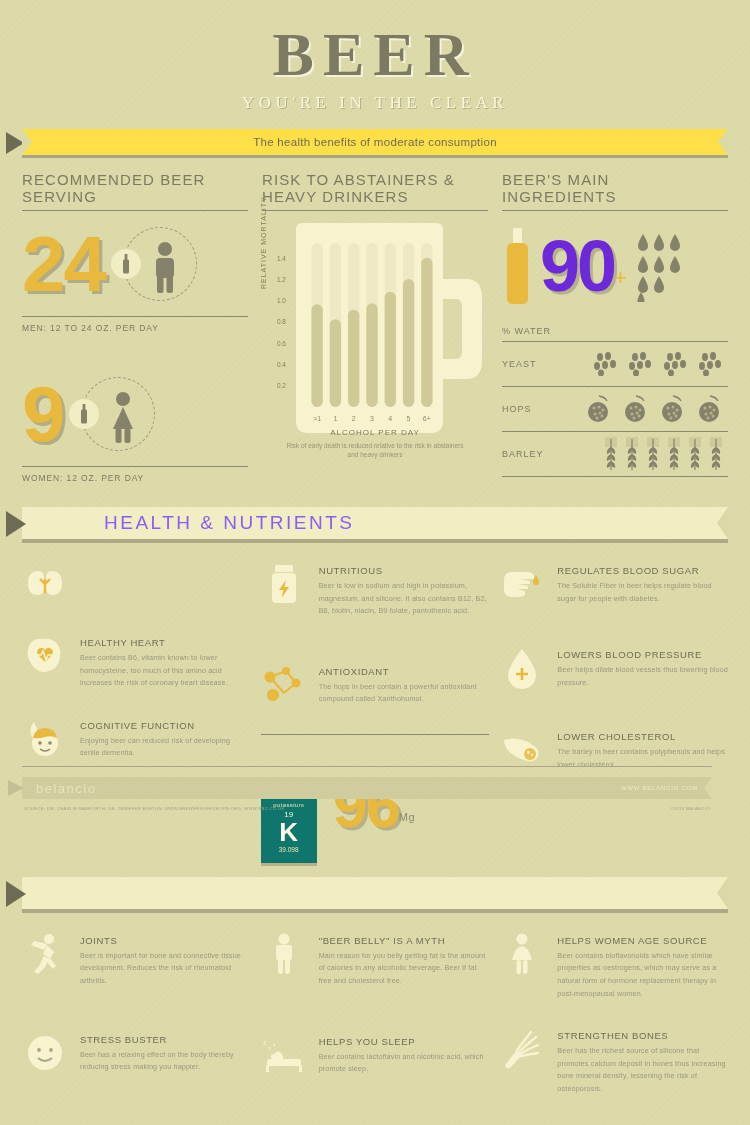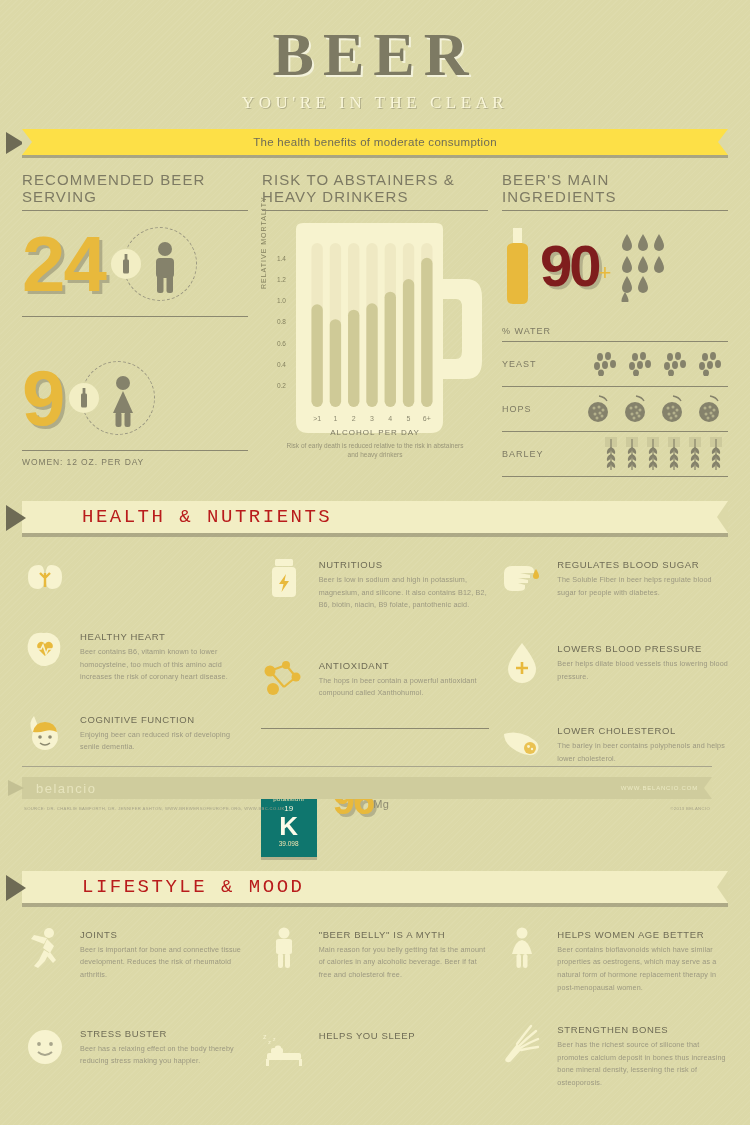--- a/index.html
+++ b/index.html
@@ -82,25 +82,25 @@
     border-bottom: 13px solid transparent;
     border-left: 20px solid #6e6b55;
   }
   .section-ribbon .notch-r {
     position: absolute; right: 0; top: 0; width: 0; height: 0;
     border-top: 16px solid transparent;
     border-bottom: 16px solid transparent;
     border-right: 11px solid #dcd9a8;
   }
   .section-title {
-    font-family: Liberation Mono, monospace;
+    font-family: Liberation Sans, sans-serif;
     font-size: 19px;
     letter-spacing: 2.5px;
-    color: #b91c1c;
-    margin-left: 60px;
+    color: #8b5cf6;
+    margin-left: 82px;
   }
 
   
   .top-zone { display: flex; padding: 16px 22px 0 22px; gap: 14px; }
   .col { flex: 1; position: relative; }
   .col-head {
     font-size: 15px;
     letter-spacing: 1.1px;
     color: #7d7a63;
     padding-bottom: 5px;
@@ -160,21 +160,21 @@
   }
   .chart-foot .t1 { font-size: 8px; letter-spacing: 1px; color: #7d7a63; }
   .chart-foot .t2 {
     font-size: 6.5px; color: #989578; line-height: 1.5; margin-top: 4px;
     padding: 0 22px;
   }
 
   
   .ing-hero { display: flex; align-items: center; height: 110px; gap: 8px; }
   .ing-num {
-    font-size: 58px; font-weight: bold; color: #7f1d1d;
+    font-size: 72px; font-weight: bold; color: #6d28d9;
     text-shadow: 3px 3px 0 rgba(120,118,95,0.4);
     line-height: 1; letter-spacing: -3px;
   }
   .ing-sup { font-size: 22px; color: #e8b93c; vertical-align: super; }
   .ing-row {
     display: flex; align-items: center;
     height: 44px;
   }
   .ing-name {
     font-size: 9px; letter-spacing: 1px; color: #7d7a63;
@@ -212,21 +212,21 @@
     color: #f7f3d4; text-align: center;
     box-shadow: 0 3px 0 rgba(120,118,95,0.4);
     padding-top: 5px;
     margin-top: 48px;
   }
   .el-name { font-size: 6px; letter-spacing: 0.4px; color: #f2e4b0;}
   .el-no { font-size: 8px; margin-top: 2px; color: #fbf6dc;}
   .el-sym { font-size: 26px; font-weight: bold; line-height: 1.05; color: #fdfbe9;}
   .el-mass { font-size: 6.5px; color: #f2e4b0; }
   .el-big {
-    font-size: 40px; font-weight: bold; color: #e8b93c;
+    font-size: 63px; font-weight: bold; color: #e8b93c;
     text-shadow: 3px 3px 0 rgba(120,118,95,0.4);
     line-height: 1; letter-spacing: -2px;
   }
   .el-unit { font-size: 11px; color: #8d8a70; vertical-align: super; letter-spacing: 0.5px;}
 
   
   .footer-ribbon {
     position: relative; height: 22px; margin: 0 22px;
     background: #cfcc9d;
     display: flex; align-items: center; justify-content: space-between;
@@ -290,20 +290,21 @@
           </svg>
           <div class="bottle-badge">
             <svg width="10" height="20" viewBox="0 0 10 20">
               <rect x="3.6" y="0" width="2.8" height="6" fill="#85826b"></rect>
               <path d="M2 6.5 Q2 5.5 3.6 5.5 L6.4 5.5 Q8 5.5 8 6.5 L8 18 Q8 19.5 6.5 19.5 L3.5 19.5 Q2 19.5 2 18 Z" fill="#85826b"></path>
             </svg>
           </div>
         </div>
       </div>
       <div class="rule"></div>
+      <div class="caption">MEN: 12 TO 24 OZ. PER DAY</div>
 
       <div class="serving" style="margin-top:28px">
         <div class="big-num">9</div>
         <div class="person-wrap">
           <div class="dashcircle"></div>
           <svg width="74" height="74" viewBox="0 0 74 74">
             <circle cx="42" cy="22" r="7" fill="#85826b"></circle>
             <path d="M42 30 L52 52 L32 52 Z" fill="#85826b"></path>
             <rect x="34.5" y="51" width="6" height="15" rx="2.5" fill="#85826b"></rect>
             <rect x="43.5" y="51" width="6" height="15" rx="2.5" fill="#85826b"></rect>
@@ -733,21 +734,20 @@
           </div>
         </div>
       </div>
     </div>
   </div>
 
   <div style="margin-top:14px">
     <div class="section-ribbon">
       <div class="fold"></div>
       <div class="notch-r"></div>
-      <div class="section-title">LIFESTYLE &amp; MOOD</div>
     </div>
 
     <div class="benefit-grid">
 
       <div class="bcol">
         <div class="benefit">
           <div class="bicon">
             <svg width="40" height="44" viewBox="0 0 40 44">
               <circle cx="24" cy="7" r="5" fill="#f7f3cf"></circle>
               <path d="M22 13 L29 20 L25 27 L18 22 Z" fill="#f7f3cf"></path>
@@ -800,36 +800,37 @@
               <text x="12" y="10" font-size="5" fill="#f7f3cf" font-family="Liberation Sans, sans-serif">z</text>
               <circle cx="17" cy="18" r="3.4" fill="#f7f3cf"></circle>
               <rect x="6" y="22" width="34" height="7" rx="2" fill="#f7f3cf"></rect>
               <rect x="10" y="17" width="12" height="6" rx="2" fill="#f7f3cf"></rect>
               <rect x="5" y="28" width="3" height="7" fill="#f7f3cf"></rect>
               <rect x="38" y="28" width="3" height="7" fill="#f7f3cf"></rect>
             </svg>
           </div>
           <div class="btext">
             <div class="bhead">HELPS YOU SLEEP</div>
+            <div class="bbody">Beer contains lactoflavin and nicotinic acid, which promote sleep.</div>
           </div>
         </div>
       </div>
 
       <div class="bcol">
         <div class="benefit">
           <div class="bicon">
             <svg width="34" height="44" viewBox="0 0 34 44">
               <circle cx="17" cy="7" r="5.5" fill="#f7f3cf"></circle>
               <path d="M17 14 Q24 15 27 28 L7 28 Q10 15 17 14Z" fill="#f7f3cf"></path>
               <rect x="11.5" y="28" width="4.5" height="14" rx="2.2" fill="#f7f3cf"></rect>
               <rect x="18" y="28" width="4.5" height="14" rx="2.2" fill="#f7f3cf"></rect>
             </svg>
           </div>
           <div class="btext">
-            <div class="bhead">HELPS WOMEN AGE BETTER</div>
+            <div class="bhead">HELPS WOMEN AGE SOURCE</div>
             <div class="bbody">Beer contains bioflavonoids which have similar properties as oestrogens, which may serve as a natural form of hormone replacement therapy in post-menopausal women.</div>
           </div>
         </div>
         <div class="benefit" style="margin-top:22px">
           <div class="bicon">
             <svg width="42" height="42" viewBox="0 0 42 42">
               <g stroke="#f7f3cf" stroke-width="2.4" fill="none" stroke-linecap="round">
                 <path d="M30 4 Q22 14 16 22"></path>
                 <path d="M35 9 Q25 17 18 24"></path>
                 <path d="M37 17 Q27 21 19 26"></path>

